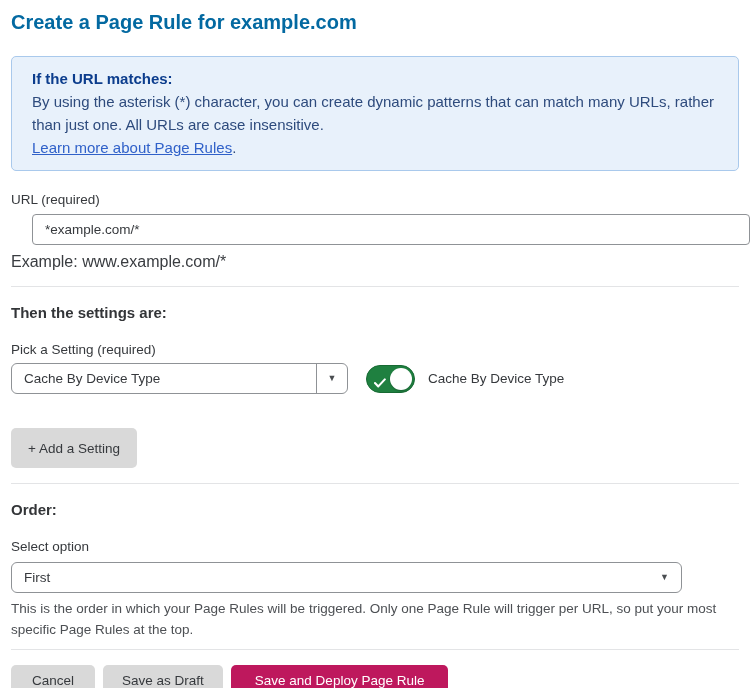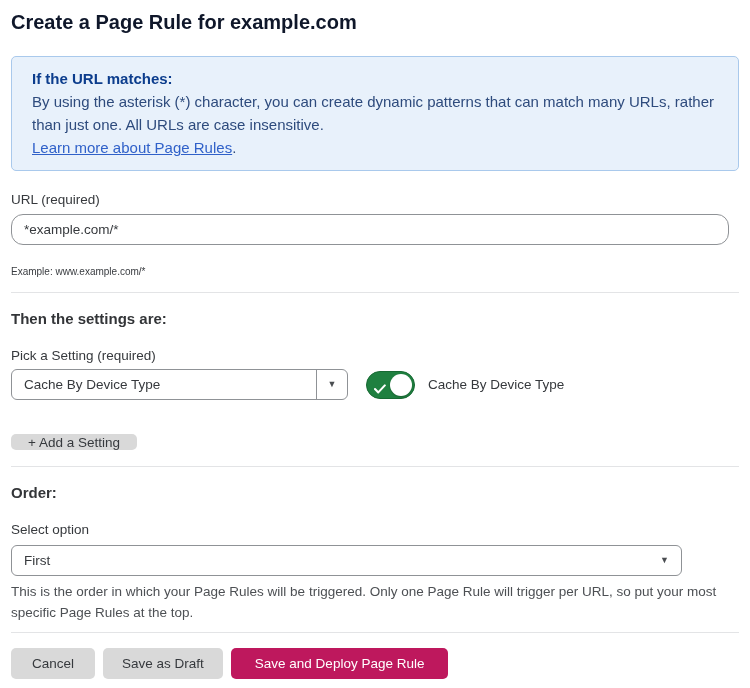--- a/index.html
+++ b/index.html
@@ -9,21 +9,21 @@
     height: 688px;
     font-family: "Liberation Sans", "DejaVu Sans", sans-serif;
     color: #36393D;
     overflow: hidden;
   }
   .container { padding: 8px 11px 0 11px; width: 750px; }
 
   .page-title {
     font-size: 20px;
     font-weight: bold;
-    color: #0f172a;
+    color: #0369a1;
     line-height: 28px;
   }
 
   
   .info-box {
     margin-top: 20px;
     background: #E8F1FB;
     border: 1px solid #A9C9EC;
     border-radius: 5px;
     padding: 10px 20px 11px 20px;
@@ -46,32 +46,33 @@
   .field-label {
     margin-top: 21px;
     font-size: 13.5px;
     color: #36393D;
   }
   .text-input {
     margin-top: 7px;
     width: 718px;
     height: 31px;
     border: 1px solid #8F9296;
-    border-radius: 12px;
+    border-radius: 4px;
     font-size: 13.5px;
     font-family: "Liberation Sans", "DejaVu Sans", sans-serif;
     color: #36393D;
     padding: 0 12px;
     background: #fff;
     outline: none;
     display: block;
+    margin-left: 21px;
   }
   .field-helper {
-    margin-top: 21px;
-    font-size: 10px;
+    margin-top: 8px;
+    font-size: 16px;
     color: #393C40;
   }
 
   .divider {
     border: none;
     border-top: 1px solid #E3E4E6;
     margin-top: 15px;
   }
 
   .section-heading {
@@ -172,21 +173,21 @@
     background: #D9D9D9;
     color: #36393D;
   }
   .btn-primary {
     background: #be185d;
     color: #fff;
   }
   .add-setting-btn {
     margin-top: 34px;
     padding: 0 17px;
-    height: 16px;
+    height: 40px;
   }
 
   .order-helper {
     margin-top: 5px;
     font-size: 13.5px;
     color: #4D5054;
     line-height: 21px;
     width: 718px;
   }
   .divider-bottom { margin-top: 9px; }

